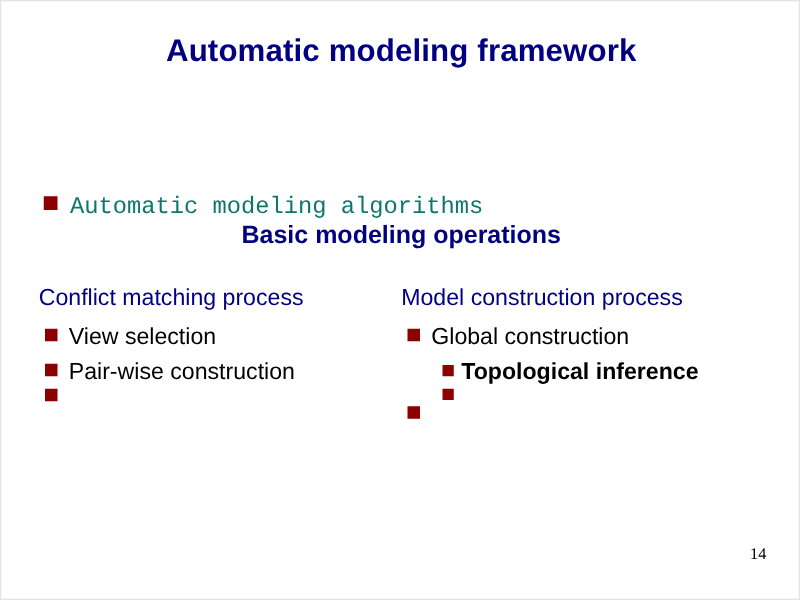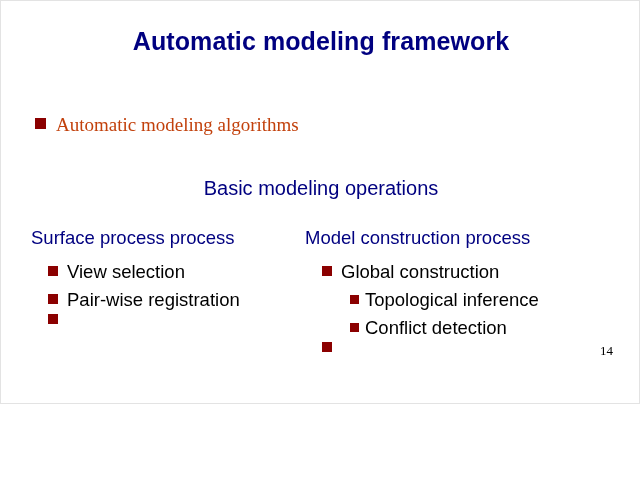--- a/index.html
+++ b/index.html
@@ -8,21 +8,21 @@
     padding: 0;
     background: #ffffff;
   }
   body {
     font-family: "Liberation Sans", sans-serif;
   }
 
   .slide {
     position: relative;
     width: 640px;
-    height: 404px;
+    height: 480px;
     background: #ffffff;
     box-sizing: border-box;
     border: 1px solid #e3e3e3;
     overflow: hidden;
   }
 
   
   .slide-title {
     position: absolute;
     left: 0;
@@ -48,81 +48,83 @@
   .top-bullet-row .bullet {
     width: 11px;
     height: 11px;
     background: #8b0000;
     flex: 0 0 auto;
     margin-right: 10px;
     position: relative;
     top: -2px;
   }
   .top-bullet-row .bullet-text {
-    font-family: Liberation Serif, serif;
+    font-family: Liberation Mono, monospace;
     font-size: 19px;
-    color: #c2410c;
-    white-space: nowrap;
+    color: #0f766e;
+    white-space: nowrap;
+    margin-top: 40px;
   }
 
   
   .section-heading {
     position: absolute;
     left: 0;
     top: 176px;
     width: 640px;
     text-align: center;
     font-family: "Liberation Sans", sans-serif;
     font-size: 20px;
-    font-weight: normal;
+    font-weight: bold;
     color: #000080;
     white-space: nowrap;
   }
 
   
   .columns {
     position: absolute;
     left: 0;
     top: 228px;
     width: 640px;
     height: 170px;
   }
   .column {
     position: absolute;
     top: 0;
   }
   .column.left  { left: 30px;  width: 285px; }
-  .column.right { left: 304px; width: 310px; }
+  .column.right { left: 320px; width: 310px; }
 
   .col-heading {
     font-family: "Liberation Sans", sans-serif;
     font-size: 18.5px;
     font-weight: normal;
     color: #000080;
     white-space: nowrap;
     line-height: 1.0;
     margin-bottom: 9px;
   }
 
   .col-list {
     list-style: none;
-    margin: 12px;
+    margin: 0;
     padding: 0;
   }
   .col-list li {
     display: flex;
     align-items: baseline;
     margin: 0 0 5px 0;
     white-space: nowrap;
   }
   .col-list li.level-1 {
     padding-left: 5px;
   }
   .col-list li.level-2 {
     padding-left: 33px;
+    font-weight: bold;
   }
   .col-list .bullet {
     background: #8b0000;
     flex: 0 0 auto;
     position: relative;
   }
   .col-list li.level-1 .bullet {
     width: 10px;
     height: 10px;
     margin-right: 9px;
@@ -138,21 +140,21 @@
     font-family: "Liberation Sans", sans-serif;
     font-size: 18.5px;
     color: #000000;
     line-height: 1.25;
   }
 
   
   .page-number {
     position: absolute;
     right: 26px;
-    bottom: 44px;
+    bottom: 28px;
     font-family: "Liberation Serif", serif;
     font-size: 13px;
     color: #000000;
   }
 </style>
 </head>
 <body>
 
 <div class="slide">
 
@@ -161,50 +163,49 @@
   <div class="top-bullet-row">
     <span class="bullet"></span>
     <span class="bullet-text">Automatic modeling algorithms</span>
   </div>
 
   <div class="section-heading">Basic modeling operations</div>
 
   <div class="columns">
 
     <div class="column left">
-      <div class="col-heading">Surface process process</div>
+      <div class="col-heading">Conflict matching process</div>
       <ul class="col-list">
         <li class="level-1">
           <span class="bullet"></span>
           <span class="item-text">View selection</span>
         </li>
         <li class="level-1">
           <span class="bullet"></span>
-          <span class="item-text">Pair-wise registration</span>
+          <span class="item-text">Pair-wise construction</span>
         </li>
         <li class="level-1">
           <span class="bullet"></span>
         </li>
       </ul>
     </div>
 
     <div class="column right">
       <div class="col-heading">Model construction process</div>
       <ul class="col-list">
         <li class="level-1">
           <span class="bullet"></span>
           <span class="item-text">Global construction</span>
         </li>
         <li class="level-2">
           <span class="bullet"></span>
           <span class="item-text">Topological inference</span>
         </li>
         <li class="level-2">
           <span class="bullet"></span>
-          <span class="item-text">Conflict detection</span>
         </li>
         <li class="level-1">
           <span class="bullet"></span>
         </li>
       </ul>
     </div>
 
   </div>
 
   <div class="page-number">14</div>

